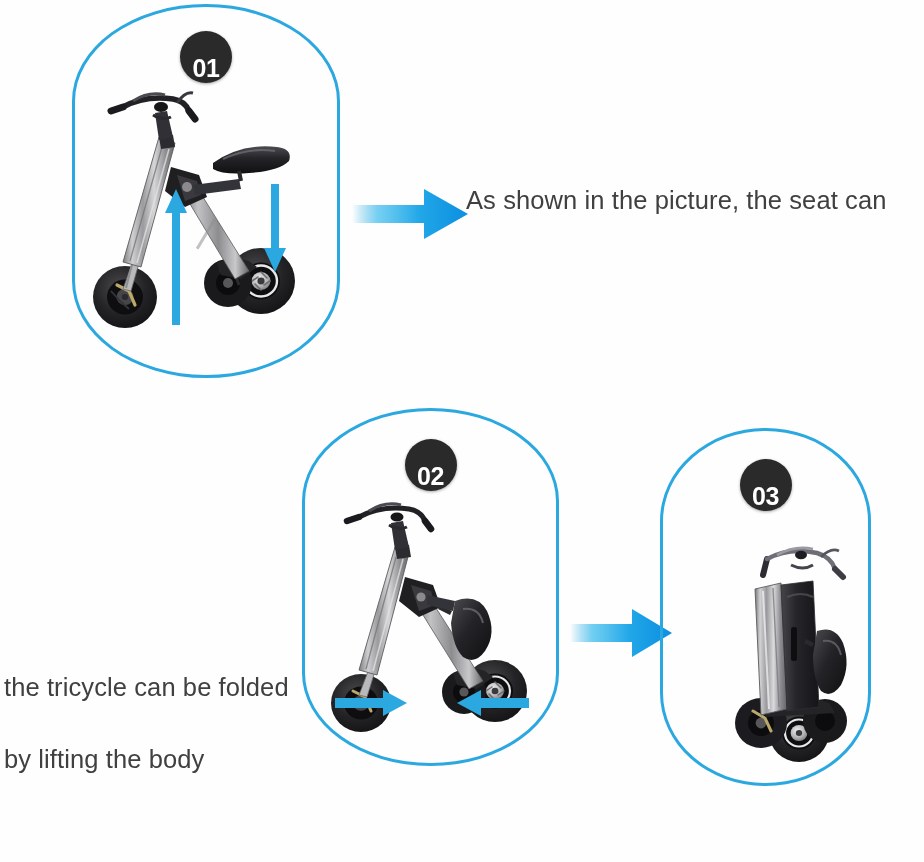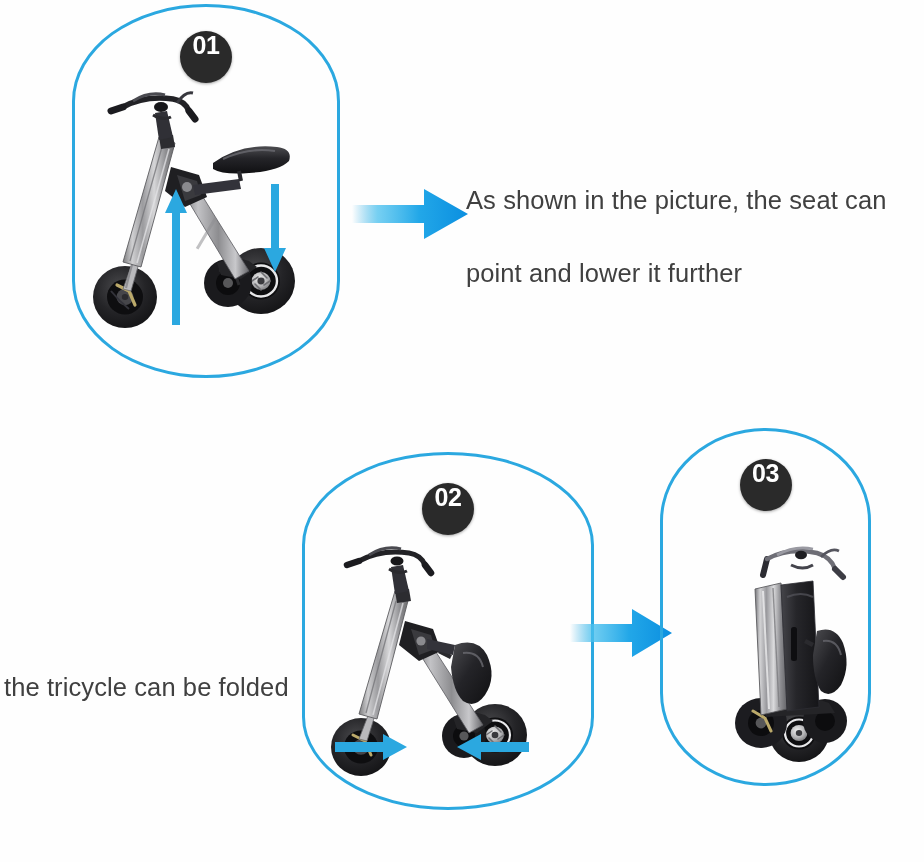--- a/index.html
+++ b/index.html
@@ -24,33 +24,33 @@
     border-radius: 50% / 26%;
     background: transparent;
     box-sizing: border-box;
   }
   .panel-inner {
     position: absolute;
     inset: 0;
   }
 
   #panel-01 { left: 72px;  top: 4px;   width: 268px; height: 374px; }
-  #panel-02 { left: 302px; top: 452px; width: 292px; height: 358px; }
+  #panel-02 { left: 302px; top: 408px; width: 257px; height: 358px; }
   #panel-03 { left: 660px; top: 428px; width: 211px; height: 358px; }
 
   
   .badge {
     position: absolute;
     width: 52px;
     height: 52px;
     border-radius: 50%;
     background: #2a2a2a;
     color: #ffffff;
     display: flex;
-    align-items: flex-start;
+    align-items: flex-end;
     justify-content: center;
     font-size: 25px;
     font-weight: bold;
     letter-spacing: -0.5px;
     box-shadow: 0 1px 3px rgba(0,0,0,0.35);
   }
   #badge-01 { left: 50%; margin-left: -26px; top: 24px; }
   #badge-02 { left: 50%; margin-left: -26px; top: 28px; }
   #badge-03 { left: 50%; margin-left: -26px; top: 28px; }
 
@@ -228,26 +228,26 @@
       <stop offset="22%" stop-color="#49c0ee" stop-opacity="0.75"></stop>
       <stop offset="58%" stop-color="#22a7e8"></stop>
       <stop offset="100%" stop-color="#0b8fe0"></stop>
     </linearGradient>
   </defs>
   <path d="M0 20 L72 20 L72 4 L116 29 L72 54 L72 38 L0 38 Z" fill="url(#tarrG1)"></path>
 </svg>
 
 <div class="caption" id="caption-seat">
   <span>As shown in the picture,  the seat can</span><br>
-  <span>point and lower it further</span>
 </div>
 
 <div class="caption" id="caption-body">
   <br>
   <span>the tricycle can be folded</span><br>
+  <span>by lifting the body</span>
 </div>
 
 <div class="panel" id="panel-02">
   <div class="panel-inner">
 
     <div class="badge" id="badge-02">
       <span>02</span>
     </div>
 
     <svg class="product" id="product-02" viewBox="0 0 222 260">

